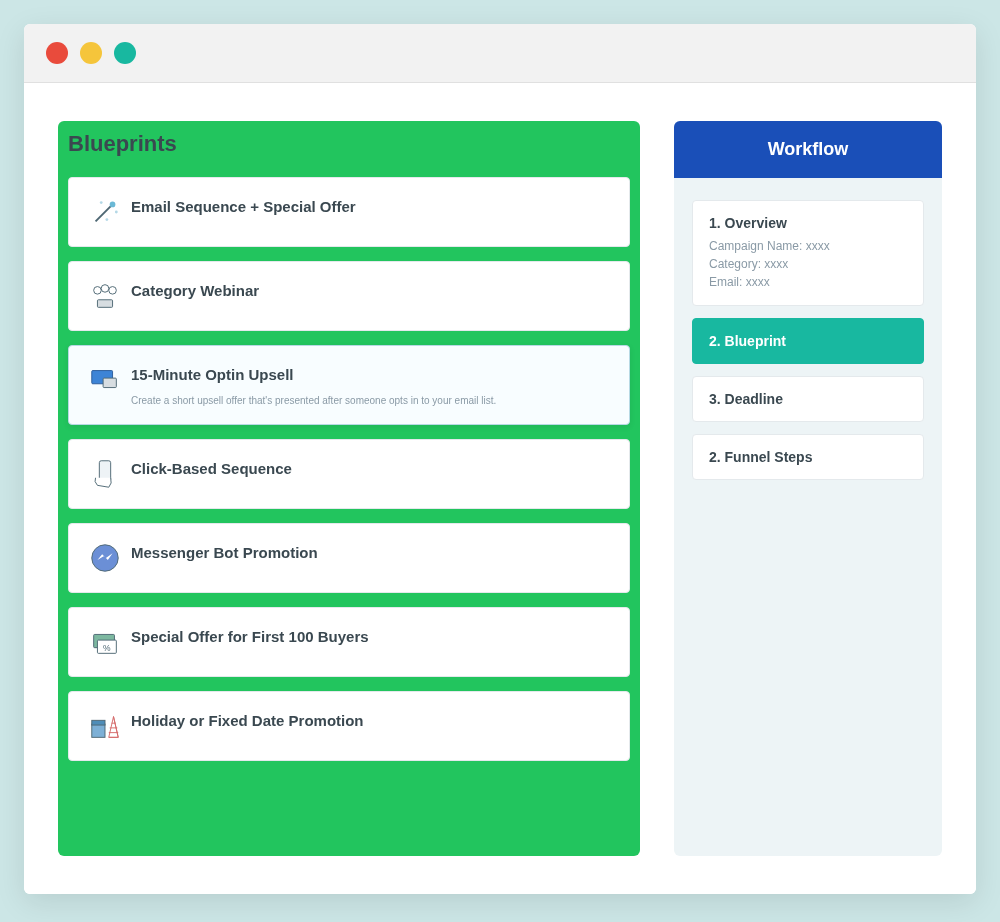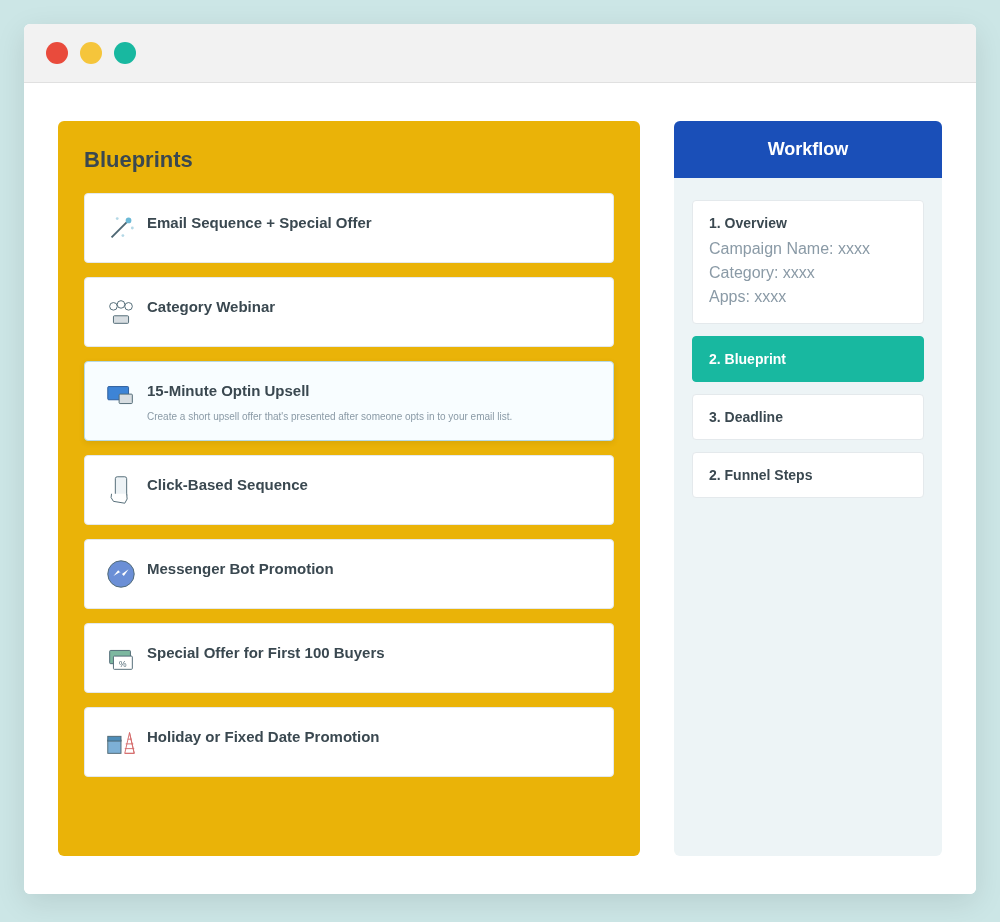--- a/index.html
+++ b/index.html
@@ -33,23 +33,23 @@
     .dot.green { background: #18b8a0; }
     .content {
       flex: 1;
       display: flex;
       gap: 34px;
       padding: 38px 34px;
       background: #fff;
     }
     .blueprints-panel {
       flex: 1;
-      background: #eab308;
+      background: #22c55e;
       border-radius: 6px;
-      padding: 26px;
+      padding: 10px;
     }
     .blueprints-title {
       font-size: 22px;
       font-weight: 700;
       color: #3a4850;
       margin-bottom: 20px;
     }
     .blueprint-card {
       background: #fff;
       border: 1px solid #e4e9ec;
@@ -118,21 +118,21 @@
       color: #3a4850;
       cursor: pointer;
     }
     .workflow-step.active {
       background: #18b8a0;
       color: #fff;
       border-color: #18b8a0;
     }
     .workflow-step .sub {
       font-weight: 500;
-      font-size: 16px;
+      font-size: 12px;
       color: #8a9aa6;
       margin-top: 6px;
       line-height: 1.5;
     }
   </style>
 </head>
 <body>
 
 <div class="window">
   <div class="titlebar">
@@ -245,21 +245,21 @@
 
     <div class="workflow-panel">
       <div class="workflow-header">Workflow</div>
       <div class="workflow-list">
 
         <div class="workflow-step">
           <div>1. Overview</div>
           <div class="sub">
             <div>Campaign Name: xxxx</div>
             <div>Category: xxxx</div>
-            <div>Apps: xxxx</div>
+            <div>Email: xxxx</div>
           </div>
         </div>
 
         <div class="workflow-step active">
           <div>2. Blueprint</div>
         </div>
 
         <div class="workflow-step">
           <div>3. Deadline</div>
         </div>

